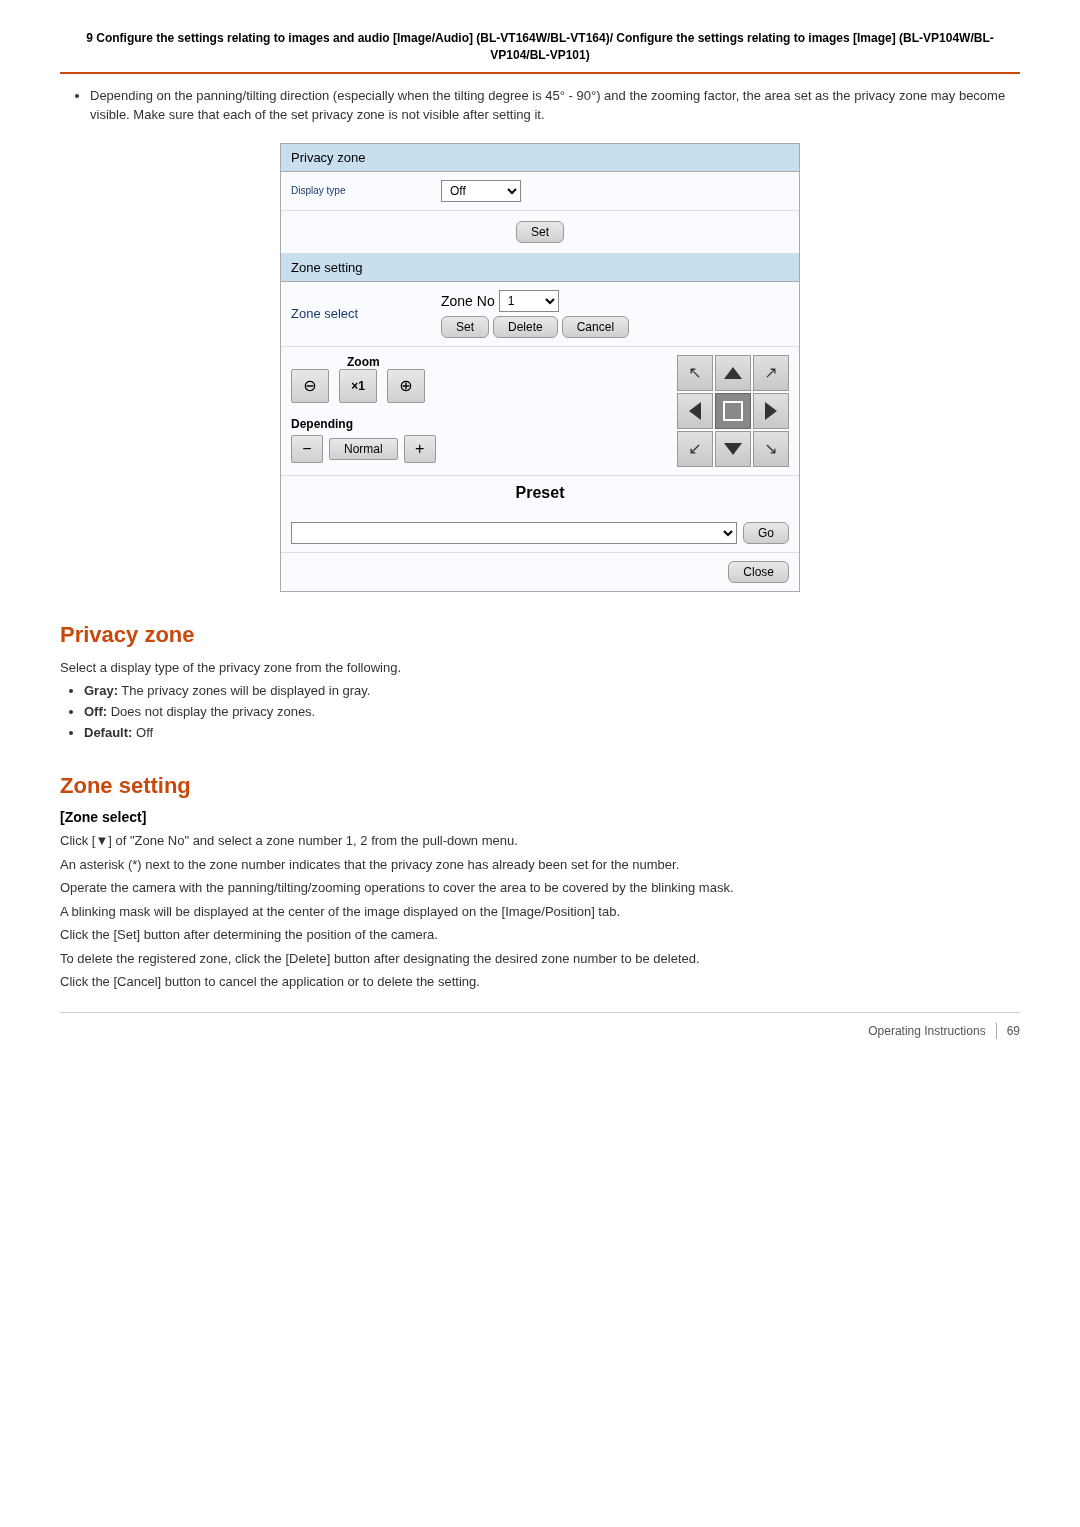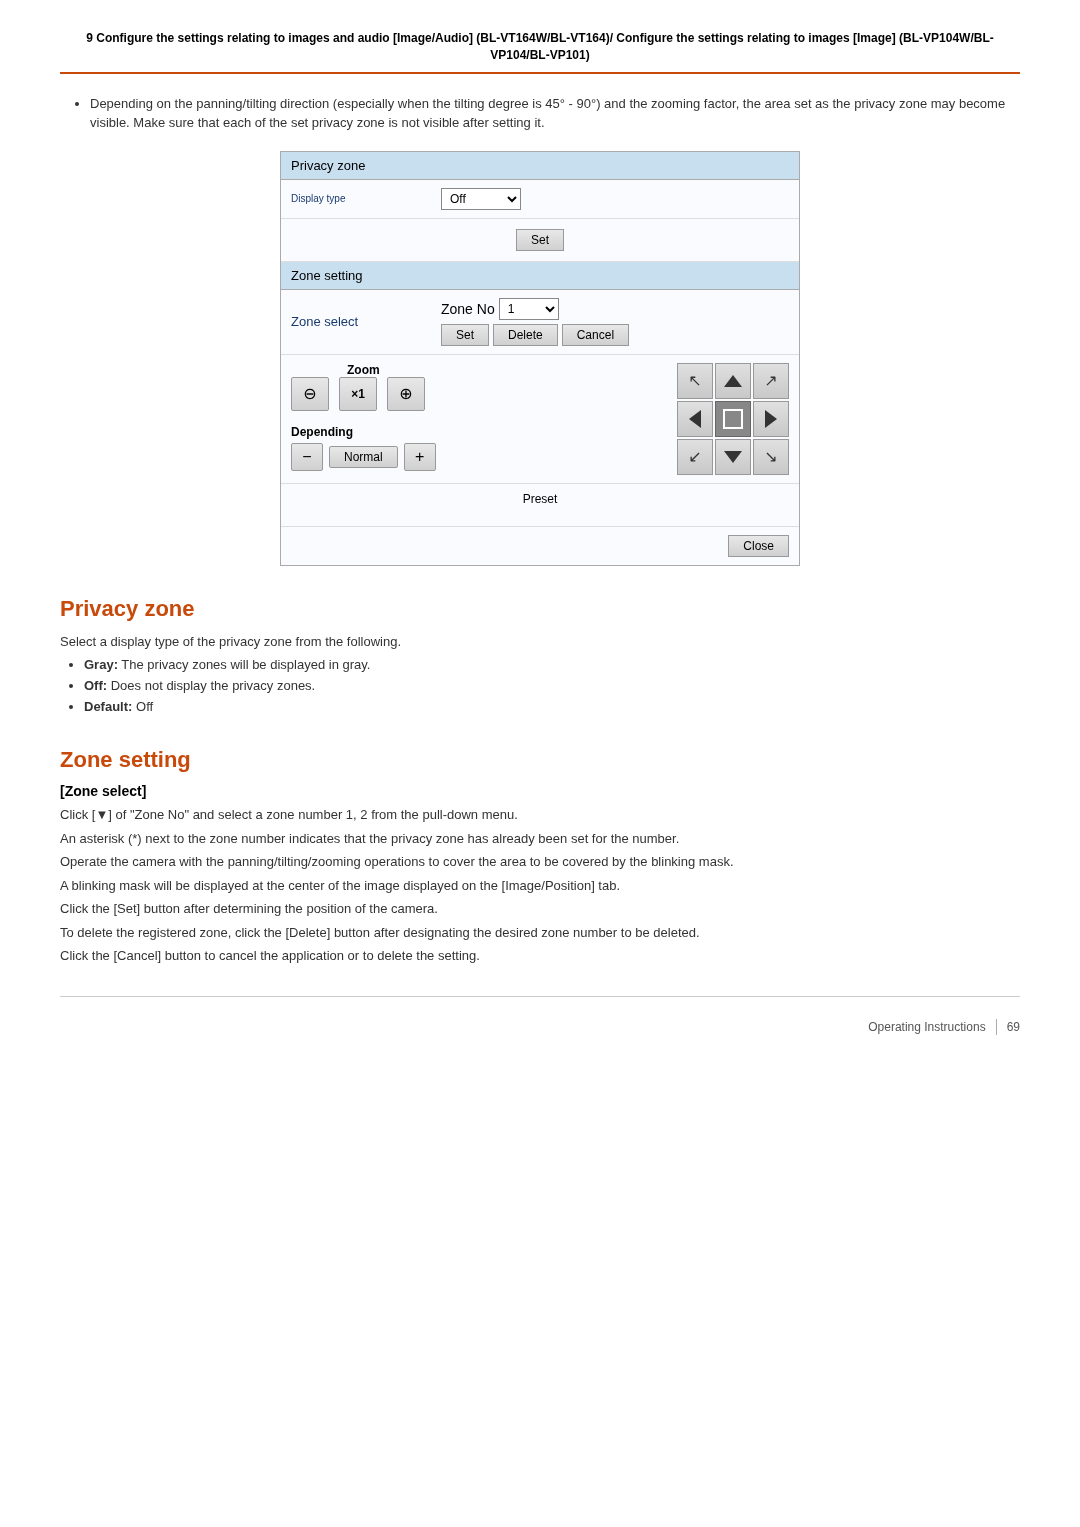--- a/index.html
+++ b/index.html
@@ -17,21 +17,21 @@
       width: 1080px;
       min-height: 1527px;
       background: #fff;
       padding: 30px 60px 40px 60px;
     }
 
     
     .page-header {
       border-bottom: 2px solid #c8490a;
       padding-bottom: 8px;
-      margin-bottom: 20px;
+      margin-bottom: 12px;
       text-align: center;
       font-size: 12px;
       font-weight: bold;
       color: #000;
       line-height: 1.4;
     }
 
     
     .intro-bullet {
       margin-bottom: 18px;
@@ -85,21 +85,21 @@
       gap: 6px;
       flex: 1;
     }
 
     .panel-btn {
       background: linear-gradient(to bottom, #e8e8e8, #d0d0d0);
       border: 1px solid #999;
       padding: 3px 14px;
       font-size: 12px;
       cursor: pointer;
-      border-radius: 0;
+      border-radius: 6px;
       color: #000;
     }
 
     select.panel-select {
       font-size: 12px;
       padding: 2px 4px;
       border: 1px solid #888;
       background: #fff;
       min-width: 80px;
     }
@@ -265,24 +265,24 @@
     }
 
     
     .preset-area {
       padding: 8px 10px;
       background: #f9fbfe;
       border-bottom: 1px solid #ddd;
     }
 
     .preset-label {
-      font-size: 12px;
-      font-weight: normal;
+      font-size: 16px;
+      font-weight: bold;
       text-align: center;
-      margin-bottom: 12px;
+      margin-bottom: 20px;
     }
 
     .preset-controls {
       display: flex;
       align-items: center;
       gap: 6px;
     }
 
     .preset-select {
       flex: 1;
@@ -331,22 +331,22 @@
       font-size: 13px;
       line-height: 1.6;
       color: #333;
     }
 
     
     .page-footer {
       display: flex;
       justify-content: flex-end;
       align-items: center;
-      margin-top: 30px;
-      padding-top: 22px;
+      margin-top: 20px;
+      padding-top: 10px;
       border-top: 1px solid #ccc;
       font-size: 12px;
       color: #555;
       gap: 10px;
     }
 
     .footer-divider {
       width: 1px;
       height: 16px;
       background: #aaa;
@@ -515,20 +515,26 @@
             <div class="ptz-btn">
               <span class="arrow-dr">↘</span>
             </div>
           </div>
         </div>
       </div>
     </div>
 
     <div class="preset-area">
       <div class="preset-label">Preset</div>
+      <div class="preset-controls">
+        <select class="preset-select">
+          <option></option>
+        </select>
+        <button class="panel-btn">Go</button>
+      </div>
     </div>
 
     <div class="close-row">
       <button class="panel-btn">Close</button>
     </div>
 
   </div>
 
   <div class="section-heading">Privacy zone</div>
 

